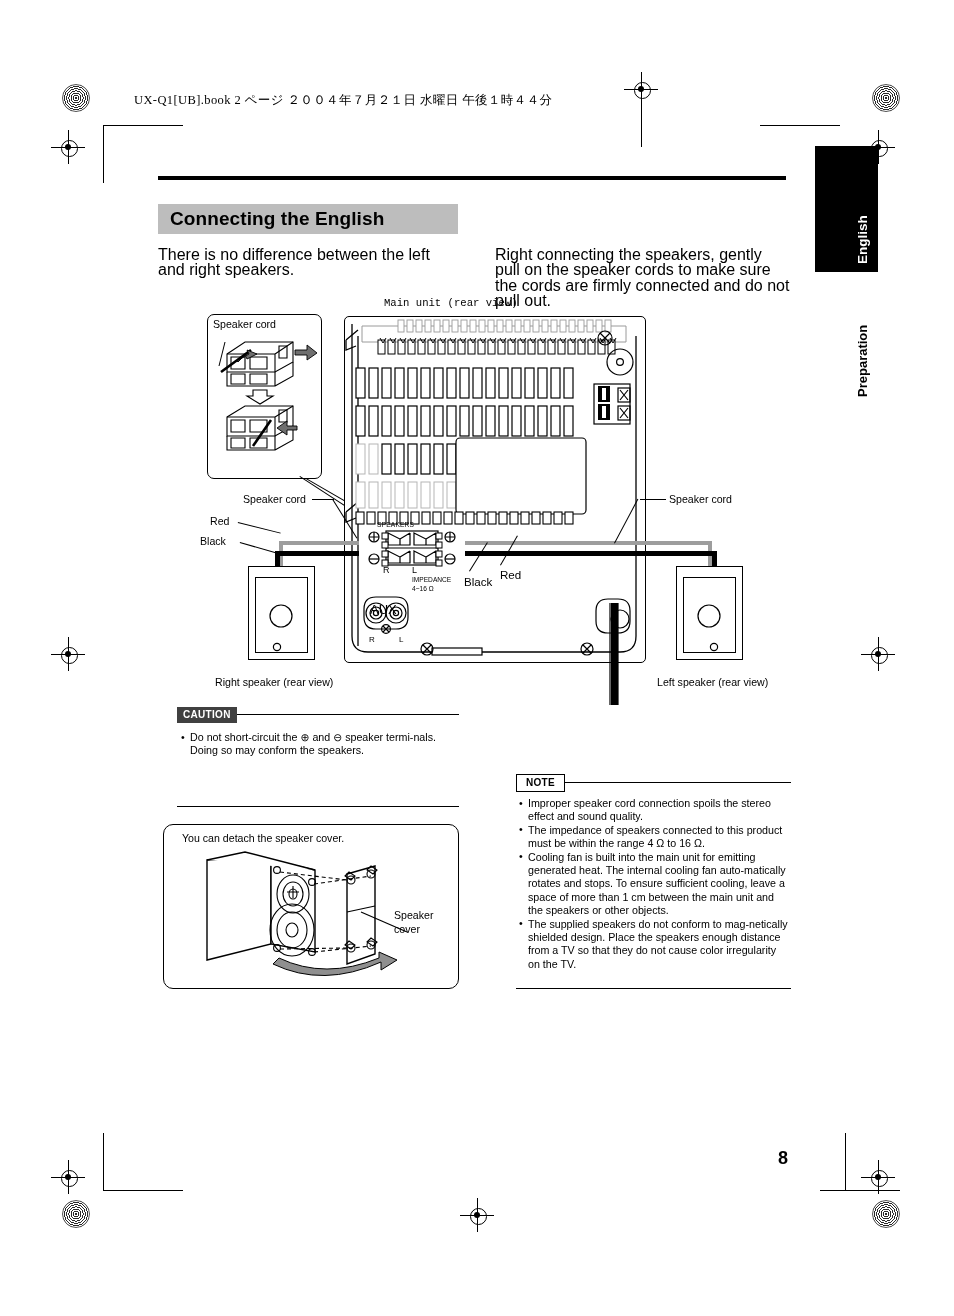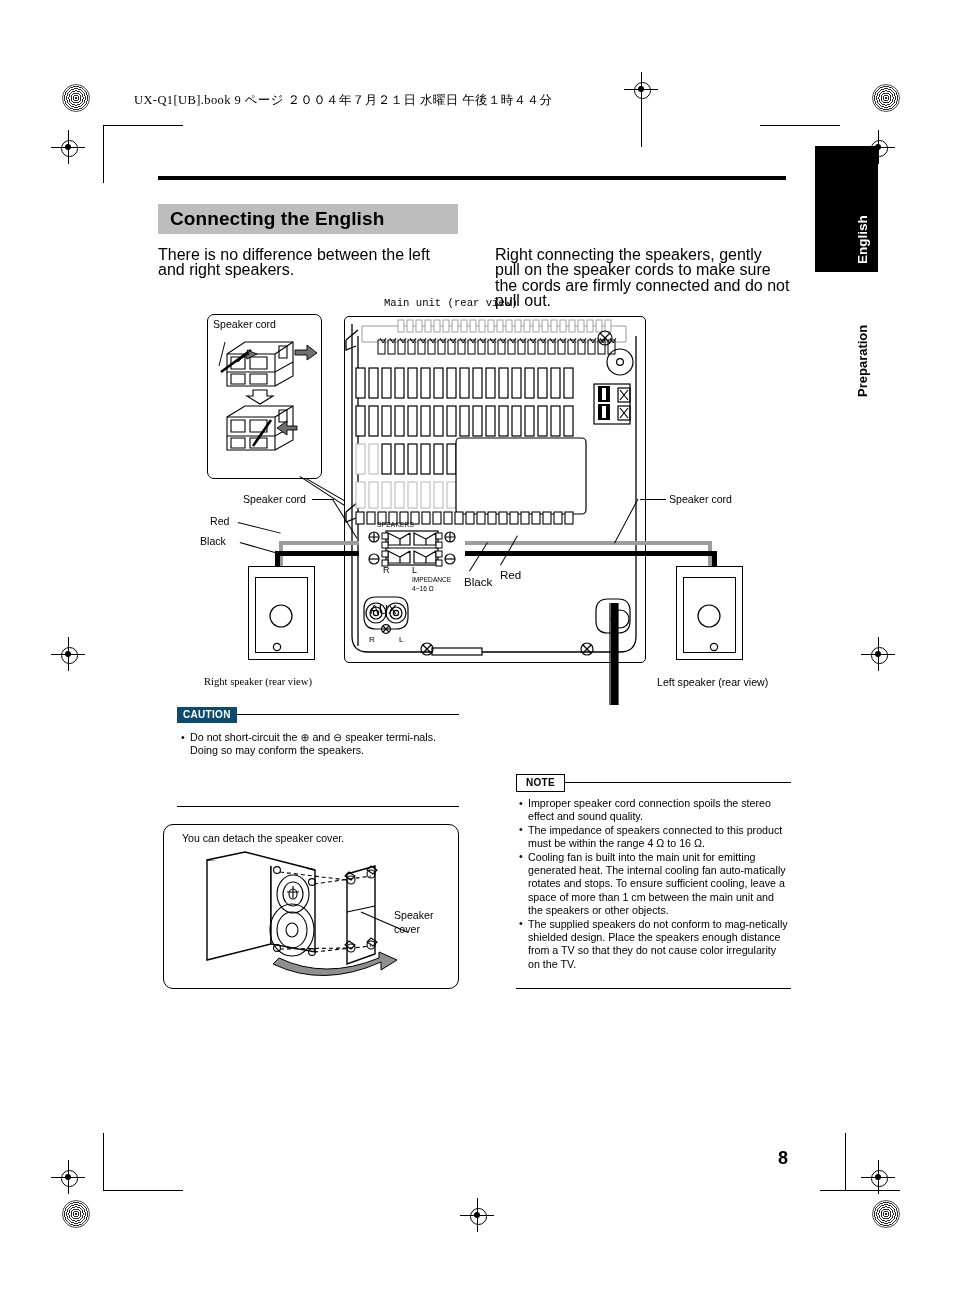--- a/index.html
+++ b/index.html
@@ -37,21 +37,21 @@
   .lbl-b{position:absolute;font-size:11.6px;white-space:nowrap;}
   .tiny{position:absolute;font-size:6.6px;white-space:nowrap;font-family:"Liberation Sans",sans-serif;}
   .inset{position:absolute;border:1.6px solid #000;border-radius:7px;background:#fff;}
   .unit{position:absolute;border:1.5px solid #000;border-radius:5px;background:#fff;}
   .spkbox{position:absolute;border:1.6px solid #000;background:#fff;}
   .spkinner{position:absolute;border:1.2px solid #000;background:#fff;}
   .cord-red{position:absolute;background:#9d9d9d;}
   .cord-black{position:absolute;background:#000;}
   .leader{position:absolute;background:#000;height:1px;transform-origin:0 0;}
   
-  .cau-tag{position:absolute;background:#0c4a6e;color:#fff;font-size:10px;font-weight:bold;
+  .cau-tag{position:absolute;background:#404040;color:#fff;font-size:10px;font-weight:bold;
       padding:2px 6px 2.5px;letter-spacing:.3px;}
   .note-tag{position:absolute;border:1.3px solid #000;background:#fff;color:#000;
       font-size:10px;font-weight:bold;padding:2px 9px 2.5px;letter-spacing:.3px;}
   .hr-thin{position:absolute;background:#000;height:1.3px;}
   .blk{position:absolute;font-size:10.7px;line-height:13.4px;}
   .blk ul{margin:0;padding:0;list-style:none;}
   .blk li{position:relative;padding-left:10px;margin-bottom:0px;}
   .blk li:before{content:"\2022";position:absolute;left:1px;top:-0.5px;}
   .cover-box{position:absolute;border:1.4px solid #000;border-radius:10px;background:#fff;}
   .pagenum{position:absolute;font-size:18px;font-weight:bold;}
@@ -100,21 +100,21 @@
 
 <div class="cropline" style="left:103px;top:125px;width:80px;height:1.4px;"></div>
 <div class="cropline" style="left:103px;top:125px;width:1.4px;height:58px;"></div>
 <div class="cropline" style="left:760px;top:125px;width:80px;height:1.4px;"></div>
 <div class="cropline" style="left:103px;top:1190px;width:80px;height:1.4px;"></div>
 <div class="cropline" style="left:103px;top:1133px;width:1.4px;height:58px;"></div>
 <div class="cropline" style="left:820px;top:1190px;width:80px;height:1.4px;"></div>
 <div class="cropline" style="left:845px;top:1133px;width:1.4px;height:58px;"></div>
 <div class="cropline" style="left:641px;top:89px;width:1.4px;height:58px;"></div>
 
-<div class="abs bookline" style="left:134px;top:92px;">UX-Q1[UB].book   9 ページ   ２００４年７月２１日   水曜日   午後１時４４分</div>
+<div class="abs bookline" style="left:134px;top:92px;">UX-Q1[UB].book   2 ページ   ２００４年７月２１日   水曜日   午後１時４４分</div>
 
 <div class="lang-tab" style="left:815px;top:146px;width:63px;height:126px;">
   <span style="left:40px;top:118px;">English</span>
 </div>
 <div class="sect-tab abs" style="left:815px;top:285px;width:63px;height:120px;">
   <span style="left:40px;top:112px;">Preparation</span>
 </div>
 
 <div class="rule-top" style="left:158px;top:176px;width:628px;"></div>
 <div class="title-band" style="left:158px;top:204px;width:300px;height:30px;">
@@ -429,21 +429,21 @@
 <div class="cord-black" style="left:465px;top:551px;width:251px;height:4.6px;"></div>
 <div class="cord-black" style="left:275px;top:551px;width:4.6px;height:100px;"></div>
 <div class="cord-black" style="left:712px;top:551px;width:4.6px;height:100px;"></div>
 
 <div class="spkbox" style="left:248px;top:566px;width:65px;height:92px;"></div>
 <div class="spkinner" style="left:255px;top:577px;width:51px;height:74px;"></div>
 <svg class="abs" style="left:264px;top:600px;" width="34" height="52" viewBox="0 0 34 52">
   <circle cx="17" cy="16" r="11" fill="none" stroke="#000" stroke-width="1.2"></circle>
   <circle cx="13" cy="47" r="3.6" fill="none" stroke="#000" stroke-width="1.2"></circle>
 </svg>
-<div class="lbl" style="left:204px;top:676px;font-family:Liberation Serif, serif;">Right speaker (rear view)</div>
+<div class="lbl" style="left:215px;top:676px;">Right speaker (rear view)</div>
 
 <div class="spkbox" style="left:676px;top:566px;width:65px;height:92px;"></div>
 <div class="spkinner" style="left:683px;top:577px;width:51px;height:74px;"></div>
 <svg class="abs" style="left:692px;top:600px;" width="34" height="52" viewBox="0 0 34 52">
   <circle cx="17" cy="16" r="11" fill="none" stroke="#000" stroke-width="1.2"></circle>
   <circle cx="22" cy="47" r="3.6" fill="none" stroke="#000" stroke-width="1.2"></circle>
 </svg>
 <div class="lbl" style="left:645px;top:676px;padding-left:12px;">Left speaker (rear view)</div>
 
 <div class="lbl" style="left:243px;top:493px;">Speaker cord</div>

